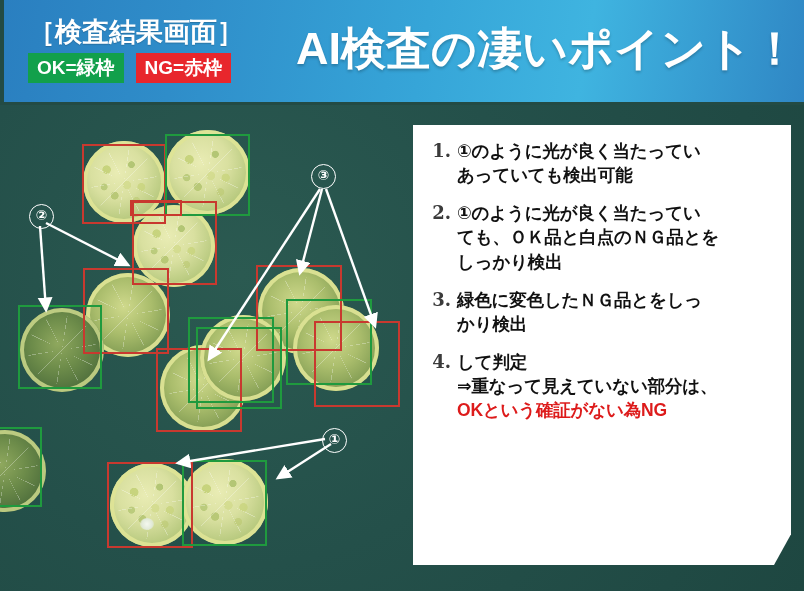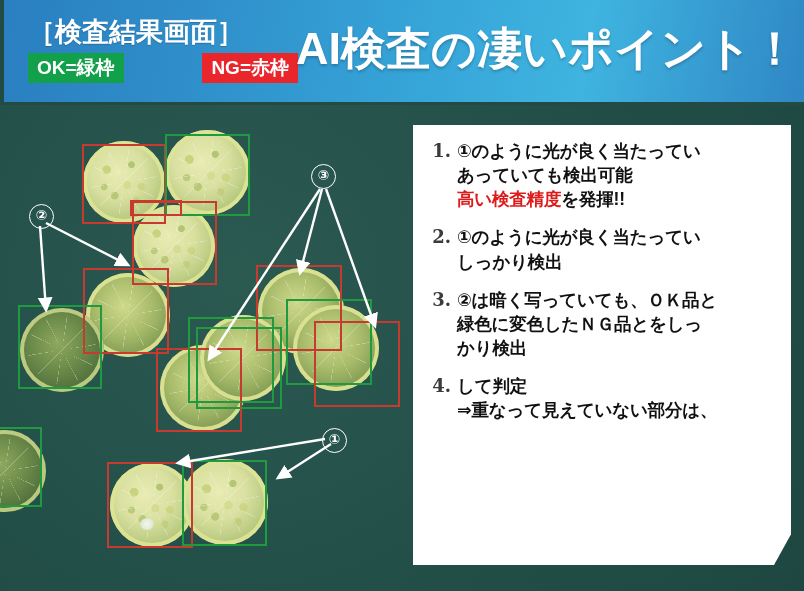--- a/index.html
+++ b/index.html
@@ -14,21 +14,21 @@
   #header{
     position:absolute;left:4px;top:0;width:804px;height:102px;
     background:linear-gradient(100deg,#2a7fc0 0%,#2f8dc9 22%,#36a5d8 52%,#3fb4e0 72%,#2f86c4 100%);
   }
   #header-title-block{position:absolute;left:24px;top:18px;width:270px;}
   #section-label{
     color:#ffffff;font-weight:bold;font-size:27px;letter-spacing:0px;
     white-space:nowrap;line-height:1.05;
     text-shadow:0 1px 1px rgba(0,0,0,.18);
   }
-  #badges{margin-top:7px;display:flex;justify-content:space-between;}
+  #badges{margin-top:7px;display:flex;}
   .badge{
     color:#fff;font-weight:bold;font-size:19px;line-height:1;
     padding:5px 9px 6px 9px;white-space:nowrap;
   }
   .badge.ok{background:#12a04b;}
   .badge.ng{background:#e8262c;margin-left:12px;}
   #main-title{
     position:absolute;left:292px;top:26px;width:500px;
     color:#ffffff;font-weight:bold;font-size:45px;line-height:1;
     white-space:nowrap;text-align:center;
@@ -247,41 +247,41 @@
     <div class="callout" style="left:322px;top:323px;">①</div>
   </div>
 
   <div id="text-panel">
     <ol id="points">
         <li>
           <div class="num">1.</div>
           <div class="body">
             <span class="ln"><span>①のように光が良く当たってい</span></span>
             <span class="ln"><span>あっていても検出可能</span></span>
-            <span class="ln"><span class="hl">高い検査精度</span><span>を発揮!!</span></span>
           </div>
         </li>
         <li>
           <div class="num">2.</div>
           <div class="body">
             <span class="ln"><span>①のように光が良く当たってい</span></span>
+            <span class="ln"><span>ても、ＯＫ品と白点のＮＧ品とを</span></span>
             <span class="ln"><span>しっかり検出</span></span>
           </div>
         </li>
         <li>
           <div class="num">3.</div>
           <div class="body">
-            <span class="ln"><span>②は暗く写っていても、ＯＫ品と</span></span>
             <span class="ln"><span>緑色に変色したＮＧ品とをしっ</span></span>
             <span class="ln"><span>かり検出</span></span>
           </div>
         </li>
         <li>
           <div class="num">4.</div>
           <div class="body">
             <span class="ln"><span>して判定</span></span>
             <span class="ln"><span>⇒重なって見えていない部分は、</span></span>
+            <span class="ln"><span class="hl">OKという確証がない為NG</span></span>
           </div>
         </li>
       </ol>
   </div>
 
 </div>
 
 </body></html>

